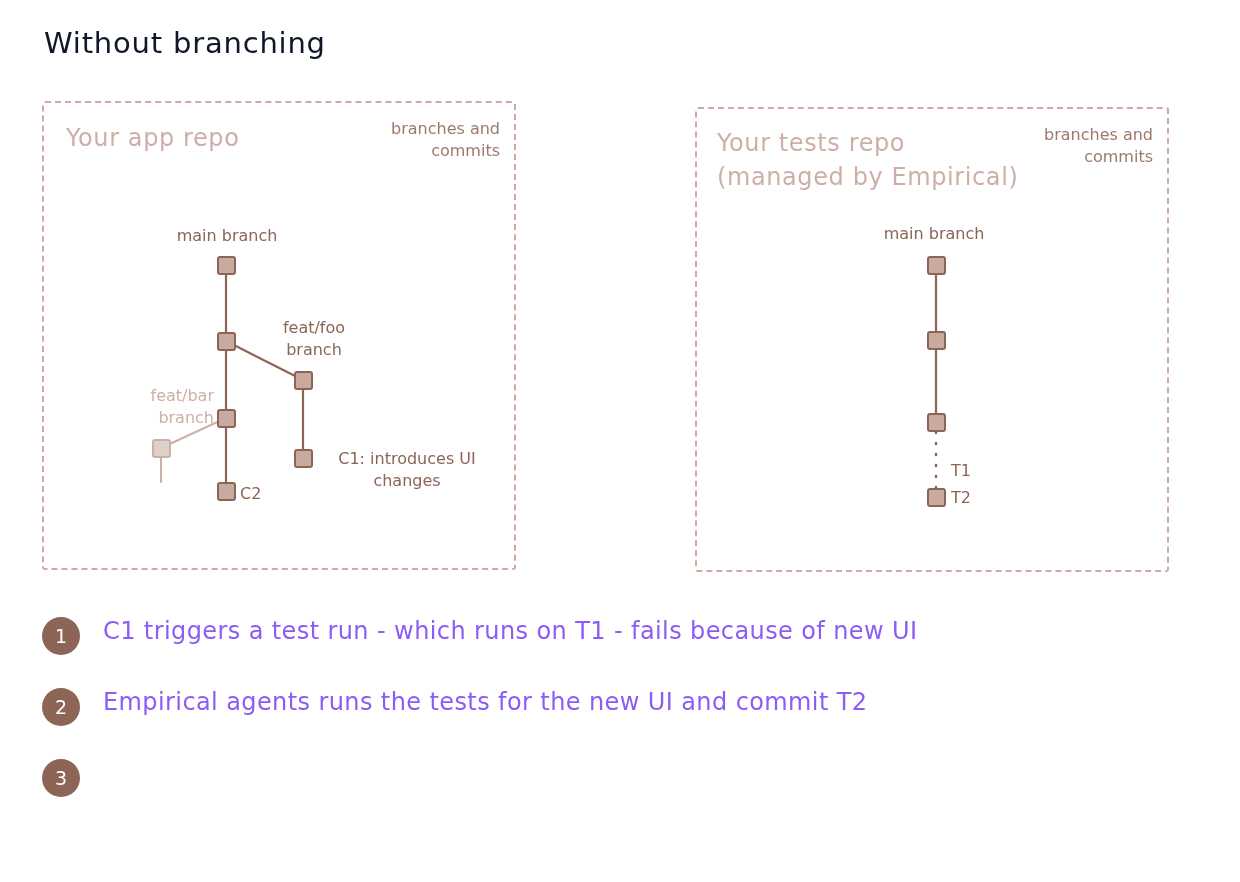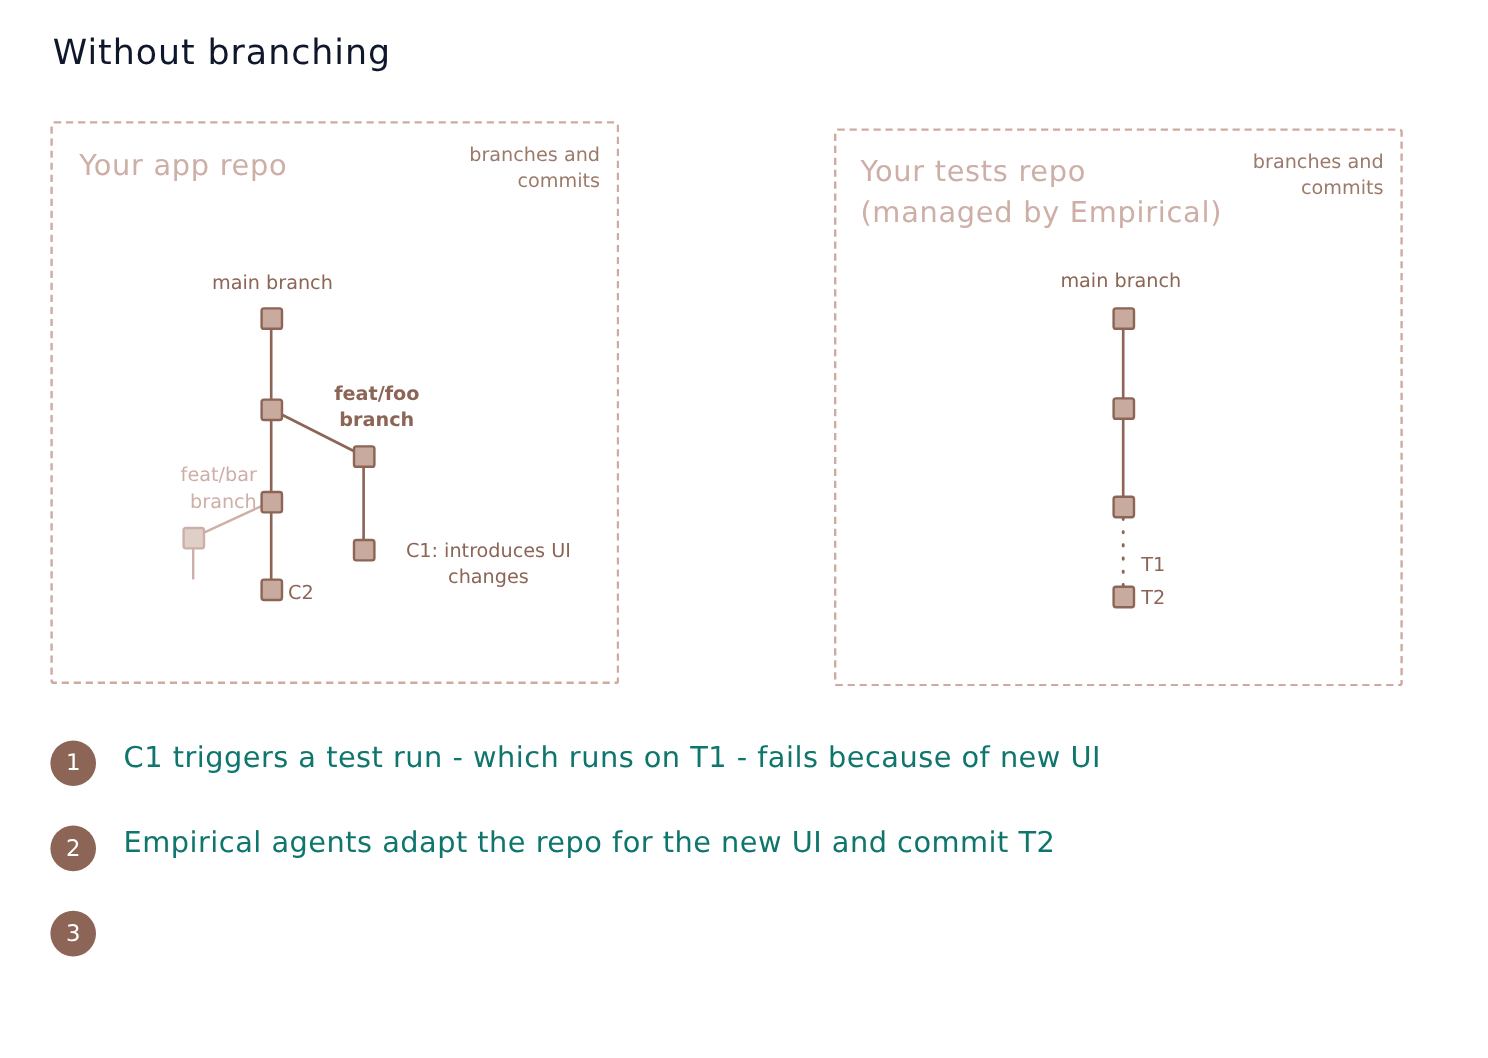--- a/index.html
+++ b/index.html
@@ -73,21 +73,21 @@
     position: absolute;
     font-size: 16px;
     line-height: 22px;
     color: #8c6556;
     white-space: pre-line;
   }
   .glabel.muted { color: #cdafa7; }
 
   #label-main-app    { left: 163px; top: 225px; width: 128px; text-align: center; }
   #label-main-tests  { left: 870px; top: 223px; width: 128px; text-align: center; }
-  #label-featfoo     { left: 258px; top: 317px; width: 112px; text-align: center; font-weight: bold; }
+  #label-featfoo     { left: 258px; top: 317px; width: 112px; text-align: center; }
   #label-featbar     { left: 104px; top: 385px; width: 110px; text-align: right; }
   #label-c1          { left: 318px; top: 448px; width: 178px; text-align: center; }
   #label-c2          { left: 240px; top: 483px; }
   #label-t1          { left: 951px; top: 412px; margin-top: 48px; }
   #label-t2          { left: 951px; top: 487px; }
 
   
   .steps {
     position: absolute;
     left: 42px;
@@ -109,21 +109,21 @@
     font-size: 19px;
     display: flex;
     align-items: center;
     justify-content: center;
     margin-top: 3px;
   }
   .step-text {
     margin-left: 23px;
     font-size: 24px;
     line-height: 34px;
-    color: #0f766e;
+    color: #8b5cf6;
     letter-spacing: 0.4px;
     max-width: 1040px;
   }
 </style>
 </head>
 <body>
 
 <div class="page-title">Without branching</div>
 
 <div class="repo-panel" id="panel-app">
@@ -181,18 +181,18 @@
 <div class="glabel" id="label-t1">T1</div>
 <div class="glabel" id="label-t2">T2</div>
 
 <div class="steps">
   <div class="step-row">
     <div class="step-badge">1</div>
     <div class="step-text">C1 triggers a test run - which runs on T1 - fails because of new UI</div>
   </div>
   <div class="step-row">
     <div class="step-badge">2</div>
-    <div class="step-text">Empirical agents adapt the repo for the new UI and commit T2</div>
+    <div class="step-text">Empirical agents runs the tests for the new UI and commit T2</div>
   </div>
   <div class="step-row">
     <div class="step-badge">3</div>
   </div>
 </div>
 
 </body></html>

